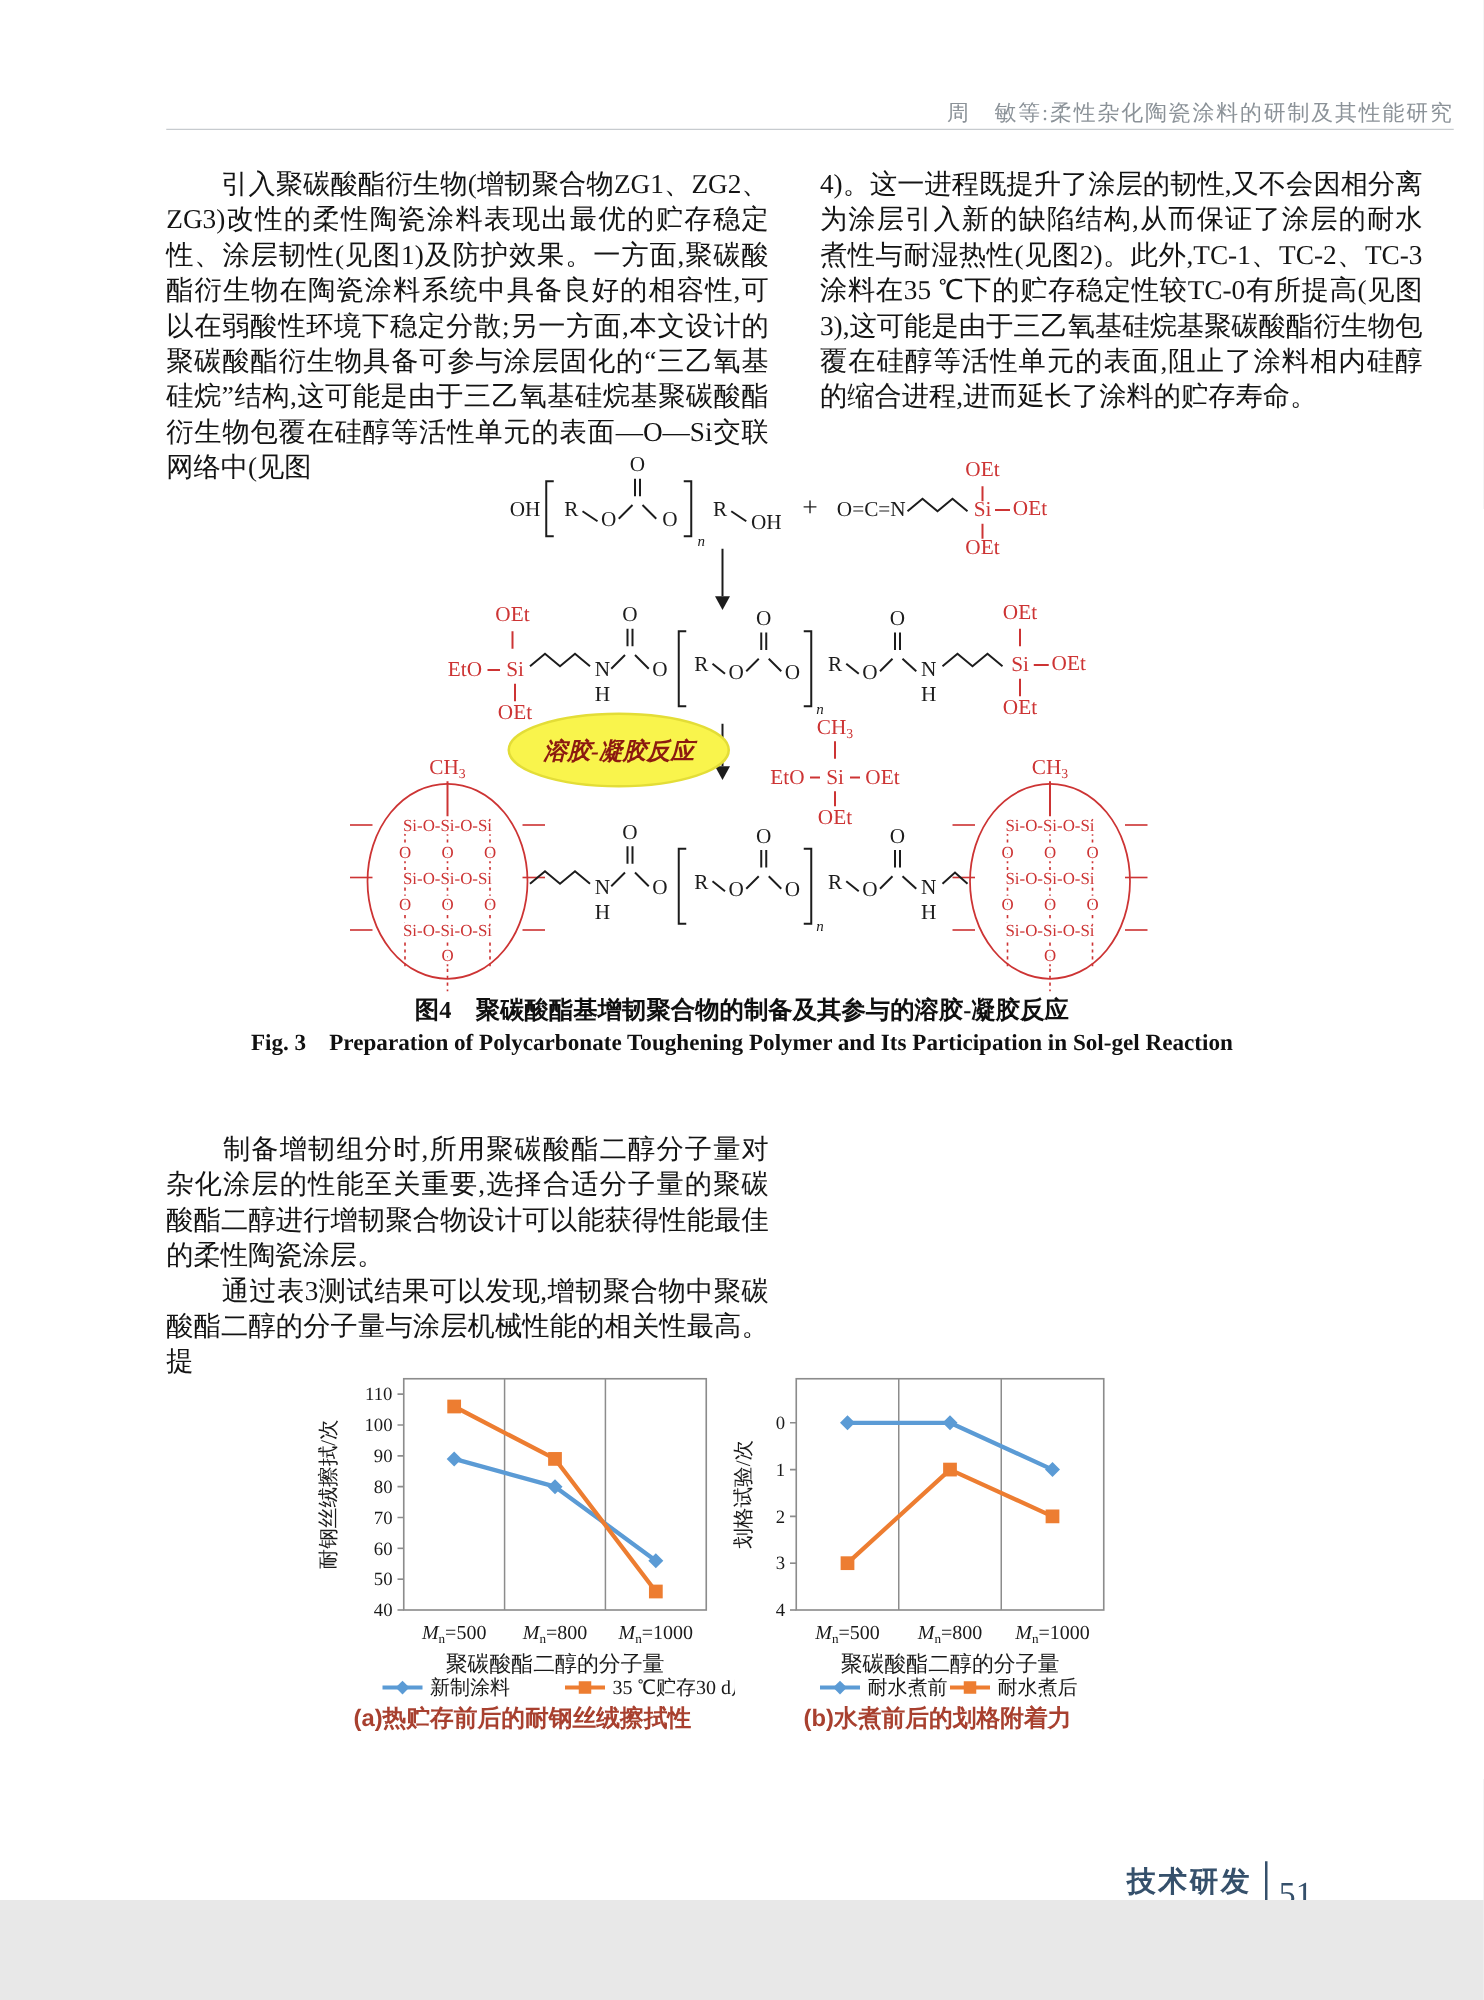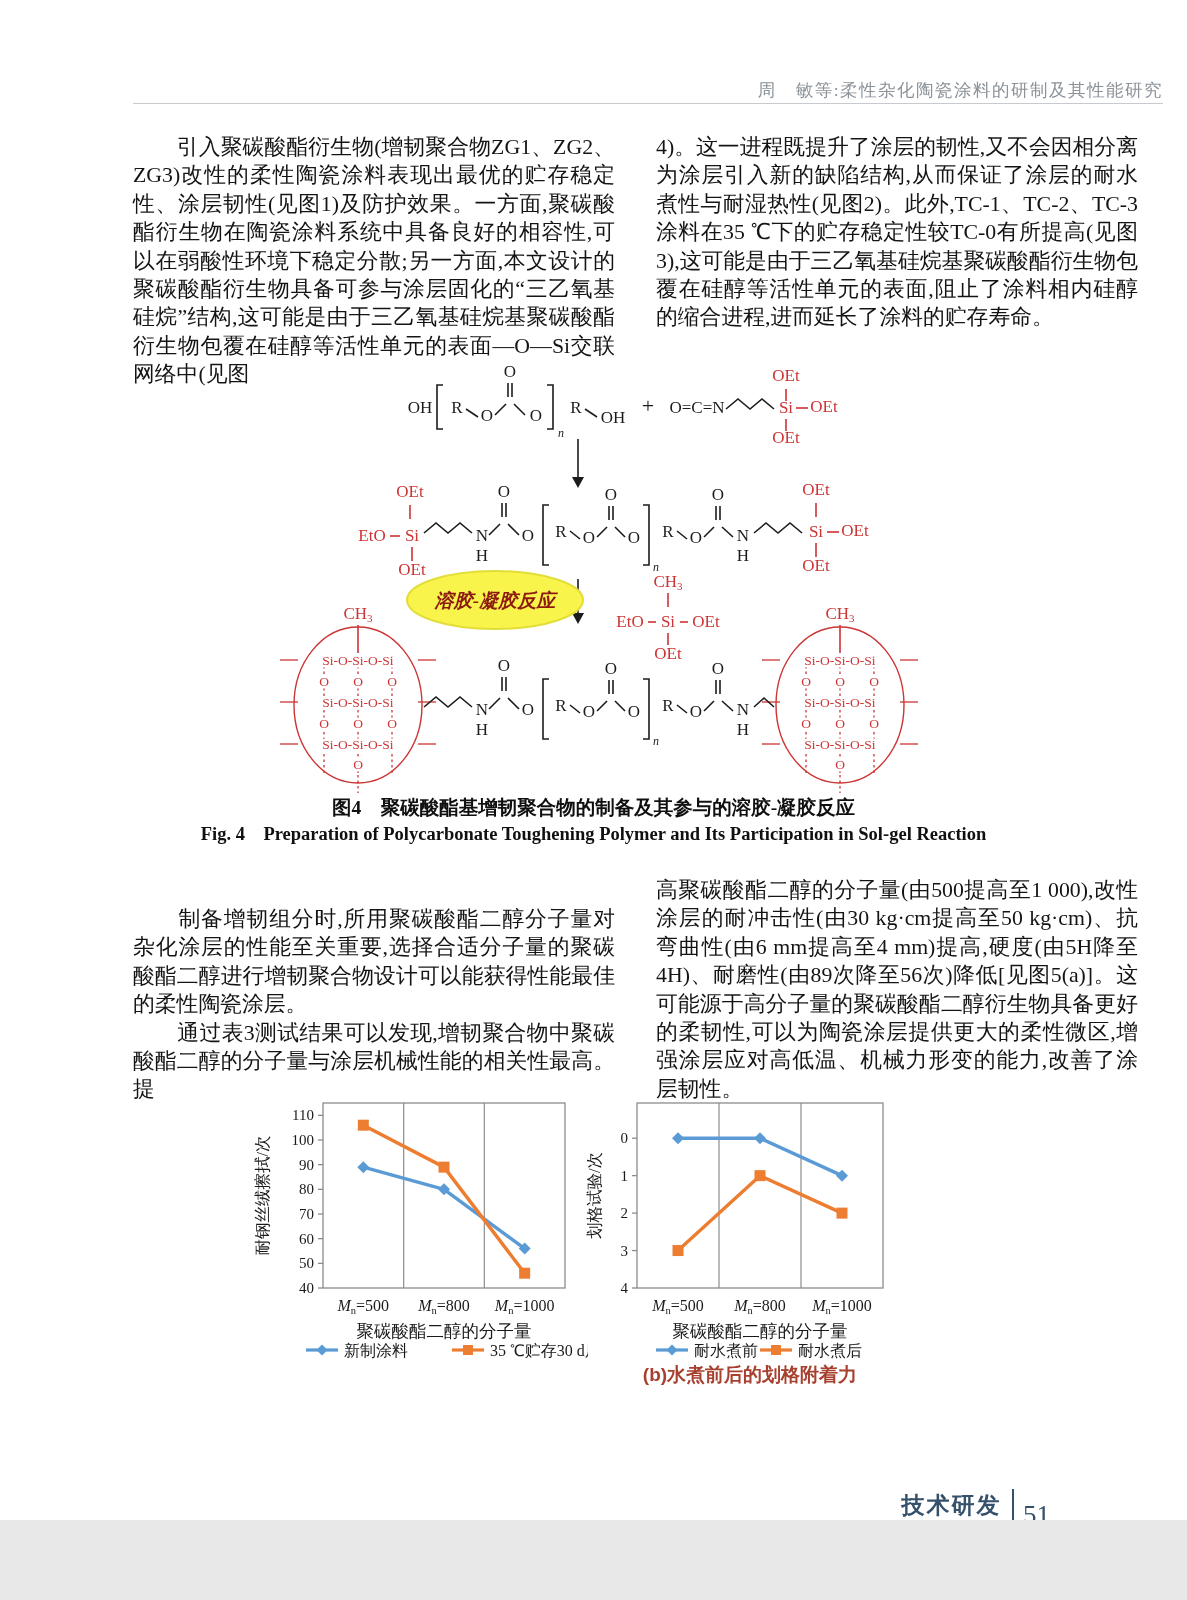--- a/index.html
+++ b/index.html
@@ -230,28 +230,27 @@
       <line x1="716" y1="339" x2="716" y2="325" class=""></line>
       <line x1="720" y1="339" x2="720" y2="325" class=""></line>
       <text x="718" y="319" text-anchor="middle" class="">O</text>
       <line x1="722" y1="346" x2="733" y2="356" class=""></line>
       <text x="743" y="360" text-anchor="middle" class="">N</text>
       <text x="743" y="380" text-anchor="middle" class="">H</text>
       <polyline points="754,352 764,343 774,352" class=""></polyline>
     </svg>
 
   <div class="cap capcn" id="fig4cn">图4　聚碳酸酯基增韧聚合物的制备及其参与的溶胶-凝胶反应</div>
-  <div class="cap capen" id="fig4en">Fig. 4　Preparation of Polycarbonate Toughening Polymer and Its Participation in Sol-gel Reaction</div>
+  <div class="cap capen" id="fig4en">Fig. 3　Preparation of Polycarbonate Toughening Polymer and Its Participation in Sol-gel Reaction</div>
 
 
   <div class="col" id="s22L">
     <div>　　制备增韧组分时,所用聚碳酸酯二醇分子量对杂化涂层的性能至关重要,选择合适分子量的聚碳酸酯二醇进行增韧聚合物设计可以能获得性能最佳的柔性陶瓷涂层。</div>
     <div>　　通过表3测试结果可以发现,增韧聚合物中聚碳酸酯二醇的分子量与涂层机械性能的相关性最高。提</div>
   </div>
-  <div class="col" id="s22R">高聚碳酸酯二醇的分子量(由500提高至1 000),改性涂层的耐冲击性(由30 kg·cm提高至50 kg·cm)、抗弯曲性(由6 mm提高至4 mm)提高,硬度(由5H降至4H)、耐磨性(由89次降至56次)降低[见图5(a)]。这可能源于高分子量的聚碳酸酯二醇衍生物具备更好的柔韧性,可以为陶瓷涂层提供更大的柔性微区,增强涂层应对高低温、机械力形变的能力,改善了涂层韧性。</div>
 
   <svg class="chart" id="chart-a" width="340" height="282">
       <rect x="75" y="25" width="242" height="185" fill="none" stroke="#8c8c8c" stroke-width="1.3"></rect>
       <line x1="155.66666666666669" y1="25" x2="155.66666666666669" y2="210" stroke="#8c8c8c" stroke-width="1.2"></line>
       <line x1="236.33333333333334" y1="25" x2="236.33333333333334" y2="210" stroke="#8c8c8c" stroke-width="1.2"></line>
       <line x1="70" y1="210" x2="75" y2="210" stroke="#8c8c8c" stroke-width="1.3"></line>
       <text x="66" y="215" text-anchor="end" font-size="15">40</text>
       <line x1="70" y1="185.33333333333334" x2="75" y2="185.33333333333334" stroke="#8c8c8c" stroke-width="1.3"></line>
       <text x="66" y="190.33333333333334" text-anchor="end" font-size="15">50</text>
       <line x1="70" y1="160.66666666666666" x2="75" y2="160.66666666666666" stroke="#8c8c8c" stroke-width="1.3"></line>
@@ -314,20 +313,21 @@
       <text x="180" y="259" text-anchor="middle" font-size="17.5">聚碳酸酯二醇的分子量</text>
       <text x="20" y="117.5" text-anchor="middle" font-size="16.5" transform="rotate(-90 20 117.5)">划格试验/次</text>
       <line x1="76" y1="272" x2="108" y2="272" stroke="#5B9BD5" stroke-width="3.2"></line>
       <polygon points="92,266.5 97.5,272 92,277.5 86.5,272" fill="#5B9BD5"></polygon>
       <text x="114" y="277.5" font-size="16">耐水煮前</text>
       <line x1="180" y1="272" x2="212" y2="272" stroke="#ED7D31" stroke-width="3.2"></line>
       <rect x="191" y="267" width="10" height="10" fill="#ED7D31"></rect>
       <text x="218" y="277.5" font-size="16">耐水煮后</text>
     </svg>
 
+  <div class="subcap" id="subA">(a)热贮存前后的耐钢丝绒擦拭性</div>
   <div class="subcap" id="subB">(b)水煮前后的划格附着力</div>
 
 
   <div class="foot">
     <div class="blk">
       <div class="cn">技术研发</div>
       <div class="en">Technical Research and Development</div>
     </div>
     <div class="bar"></div>
     <div class="pg">51</div>

